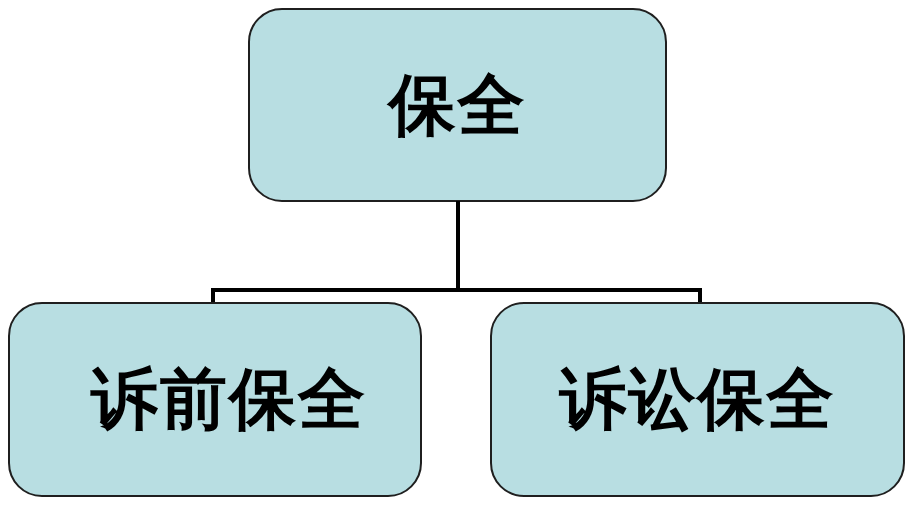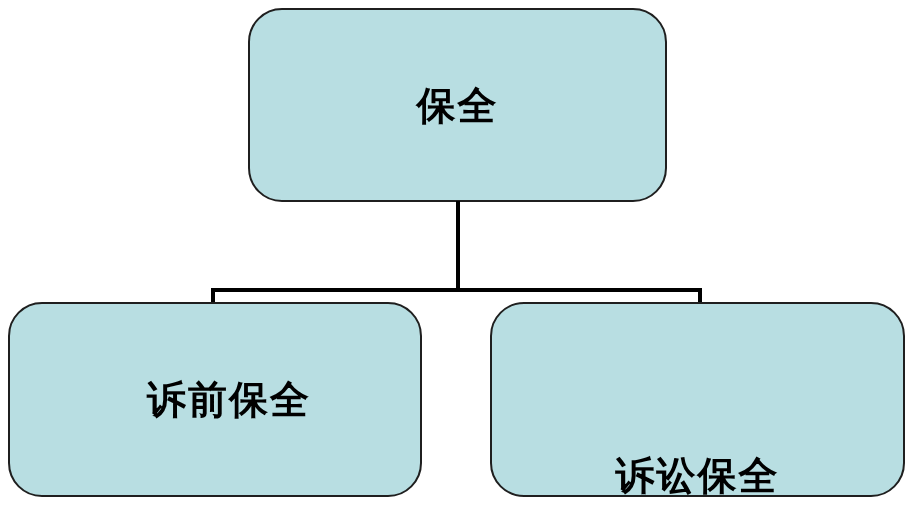--- a/index.html
+++ b/index.html
@@ -20,29 +20,29 @@
     box-sizing: border-box;
     background: #b8dee2;
     border: 2px solid #1f1f1f;
     border-radius: 34px;
     display: flex;
     align-items: center;
     justify-content: center;
   }
   .node-label {
     color: #000000;
-    font-size: 39px;
+    font-size: 67px;
     font-weight: bold;
     letter-spacing: 2px;
     line-height: 1;
     white-space: nowrap;
   }
   .node-root   { left: 248px; top: 8px;   width: 419px; height: 194px; }
   .node-left   { left: 8px;   top: 302px; width: 414px; height: 195px; padding-left: 28px; }
-  .node-right  { left: 490px; top: 302px; width: 415px; height: 195px; align-items: flex-end; }
+  .node-right  { left: 490px; top: 302px; width: 415px; height: 195px; }
 
   .connector {
     position: absolute;
     background: #000000;
   }
   .conn-trunk      { left: 456px; top: 201px; width: 4px;   height: 91px; }
   .conn-crossbar   { left: 211px; top: 288px; width: 491px; height: 4px;  }
   .conn-drop-left  { left: 211px; top: 288px; width: 4px;   height: 16px; }
   .conn-drop-right { left: 698px; top: 288px; width: 4px;   height: 16px; }
 </style>

